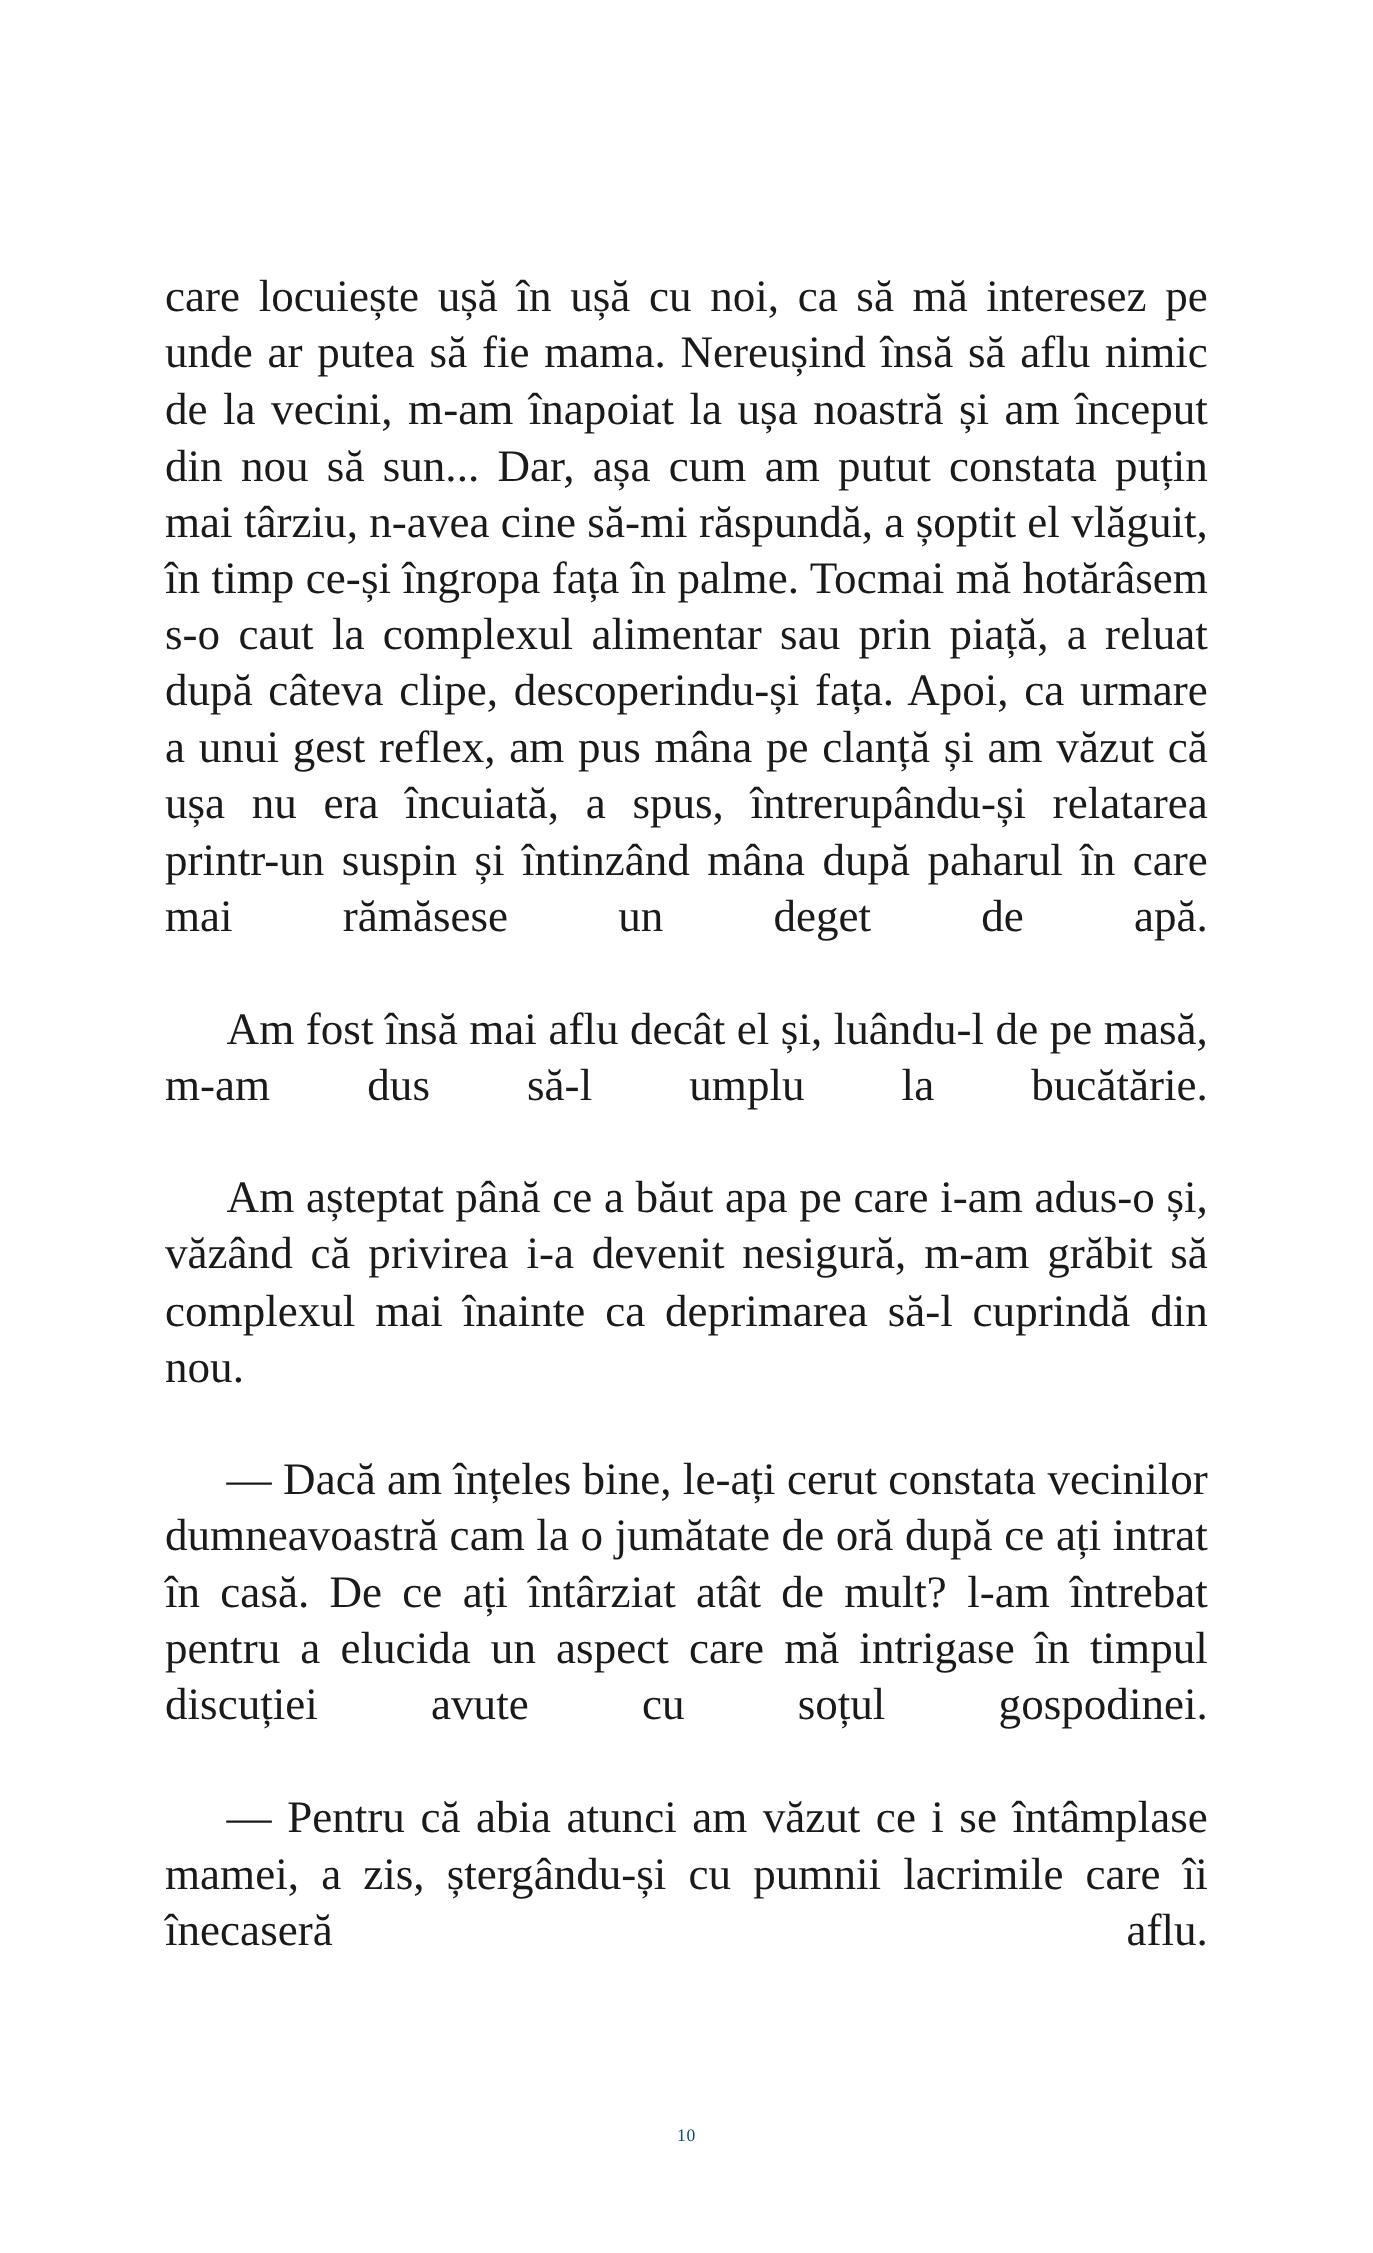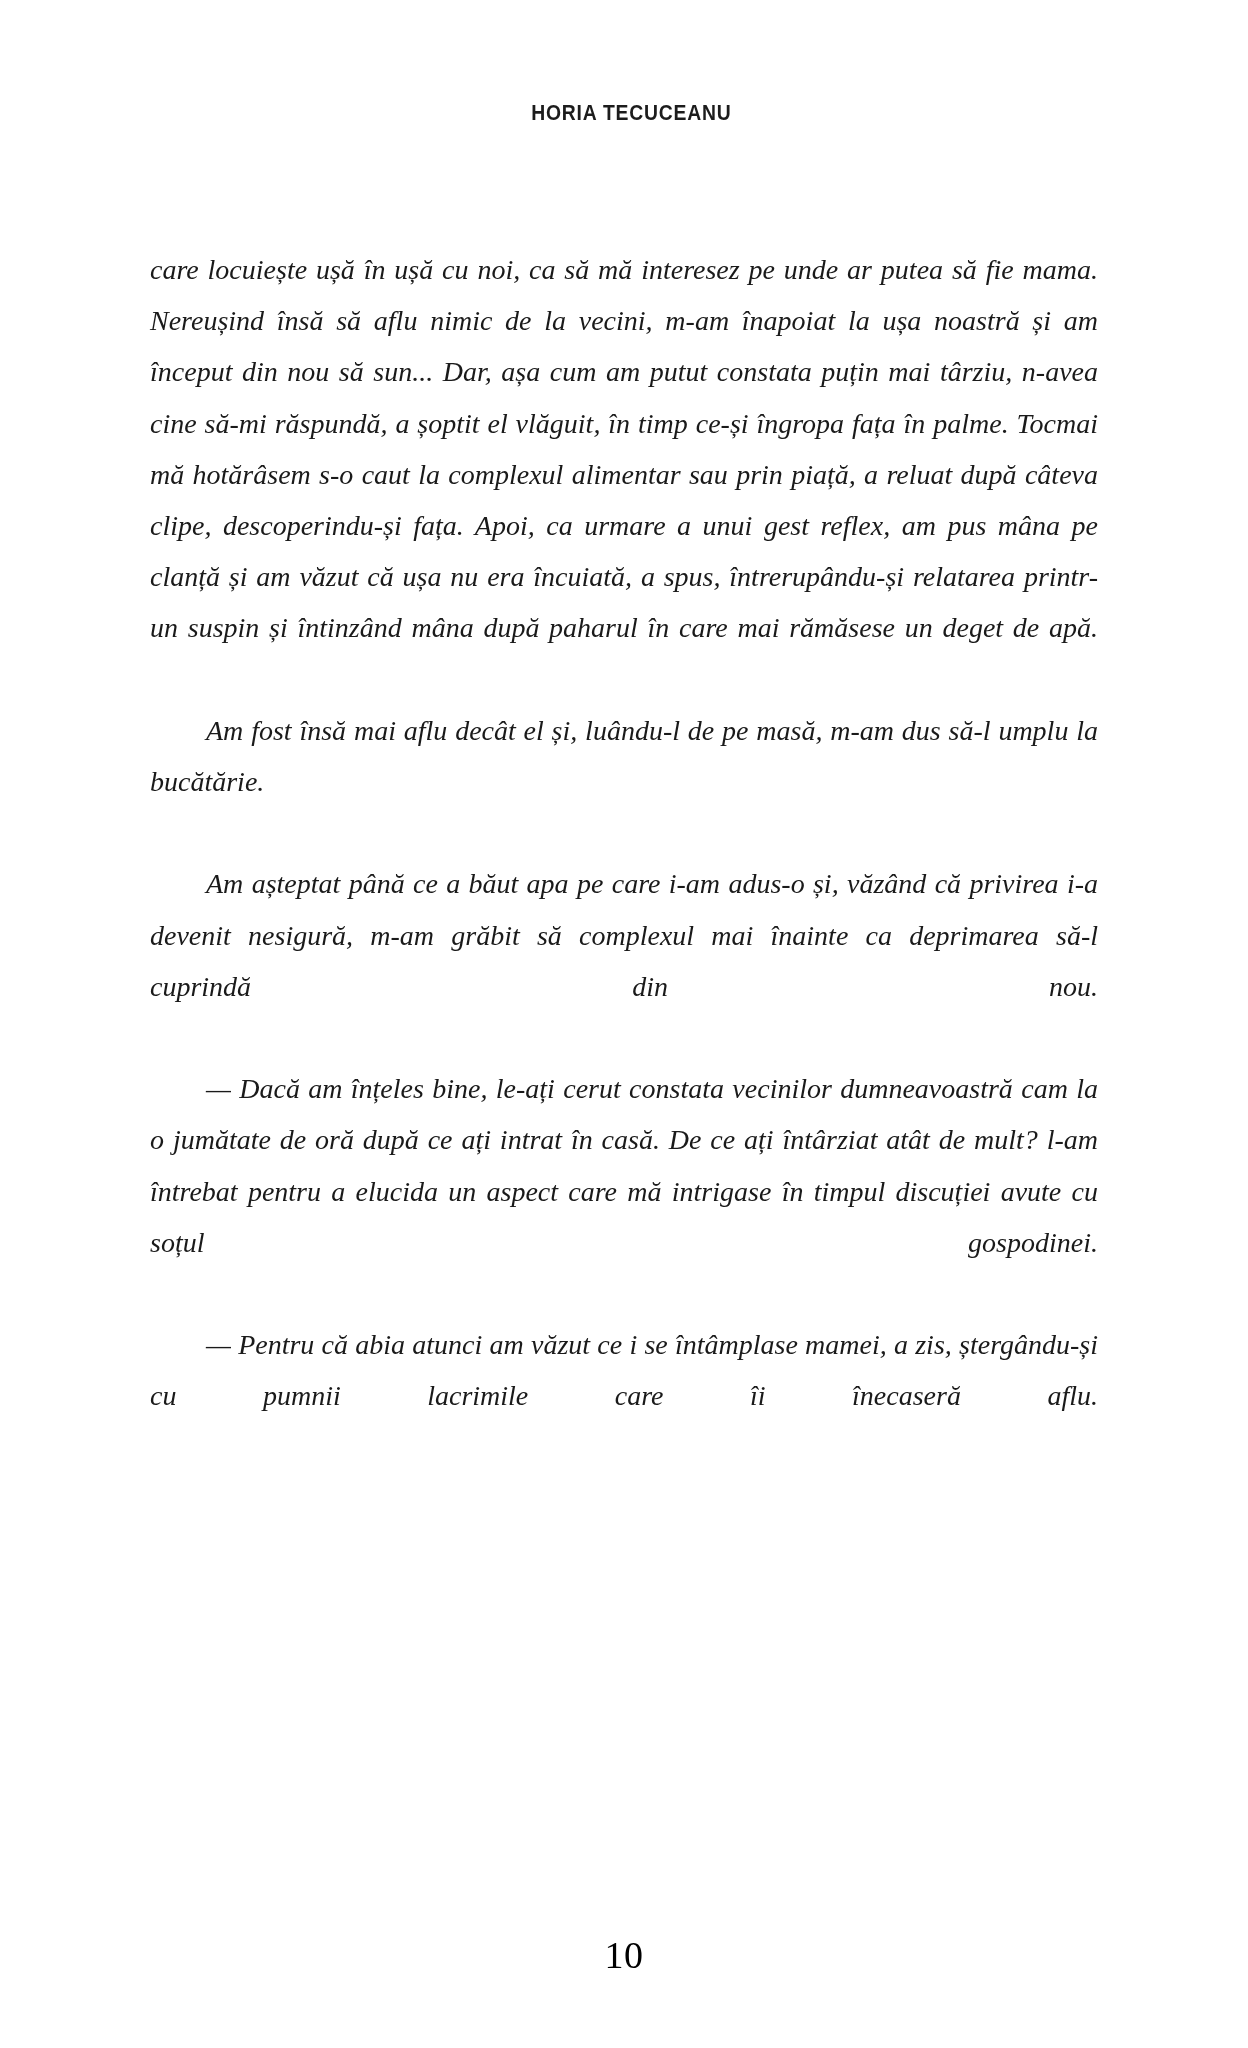--- a/index.html
+++ b/index.html
@@ -50,29 +50,28 @@
   
   .textblock {
     position: absolute;
     left: 150px;
     top: 244px;
     width: 948px;
   }
 
   p.para {
     margin: 0;
-    font-size: 28px;
+    font-size: 41px;
     line-height: 51.2px;
     text-align: justify;
     text-justify: inter-word;
     text-indent: 0;
     hyphens: none;
     -webkit-hyphens: none;
     word-spacing: 0px;
-    font-style: italic;
   }
   p.para.indent {
     text-indent: 56px;
   }
   
   p.para::after {
     content: "";
     display: inline-block;
     width: 100%;
   }
@@ -83,33 +82,30 @@
   
   .folio {
     position: absolute;
     left: 0;
     top: 1933px;
     width: 1248px;
     text-align: center;
   }
   .folio .folio-text {
     font-family: "Liberation Serif", "DejaVu Serif", serif;
-    font-size: 38px;
-    color: #000000;
+    font-size: 16px;
+    color: #0c4a6e;
     letter-spacing: 0.5px;
   }
 </style>
 </head>
 <body>
 
 <div class="page">
 
-  <div class="running-head">
-    <span class="rh-text">HORIA TECUCEANU</span>
-  </div>
 
   <div class="textblock">
     <p class="para">care locuiește ușă în ușă cu noi, ca să mă interesez pe unde ar putea să fie mama. Nereușind însă să aflu nimic de la vecini, m-am înapoiat la ușa noastră și am început din nou să sun... Dar, așa cum am putut constata puțin mai târziu, n-avea cine să-mi răspundă, a șoptit el vlăguit, în timp ce-și îngropa fața în palme. Tocmai mă hotărâsem s-o caut la complexul alimentar sau prin piață, a reluat după câteva clipe, descoperindu-și fața. Apoi, ca urmare a unui gest reflex, am pus mâna pe clanță și am văzut că ușa nu era încuiată, a spus, întrerupându-și relatarea printr-un suspin și întinzând mâna după paharul în care mai rămăsese un deget de apă.</p>
     <p class="para indent">Am fost însă mai aflu decât el și, luându-l de pe masă, m-am dus să-l umplu la bucătărie.</p>
     <p class="para indent">Am așteptat până ce a băut apa pe care i-am adus-o și, văzând că privirea i-a devenit nesigură, m-am grăbit să complexul mai înainte ca deprimarea să-l cuprindă din nou.</p>
     <p class="para indent">— Dacă am înțeles bine, le-ați cerut constata vecinilor dumneavoastră cam la o jumătate de oră după ce ați intrat în casă. De ce ați întârziat atât de mult? l-am întrebat pentru a elucida un aspect care mă intrigase în timpul discuției avute cu soțul gospodinei.</p>
     <p class="para indent">— Pentru că abia atunci am văzut ce i se întâmplase mamei, a zis, ștergându-și cu pumnii lacrimile care îi înecaseră aflu.</p>
   </div>
 
   <div class="folio">

